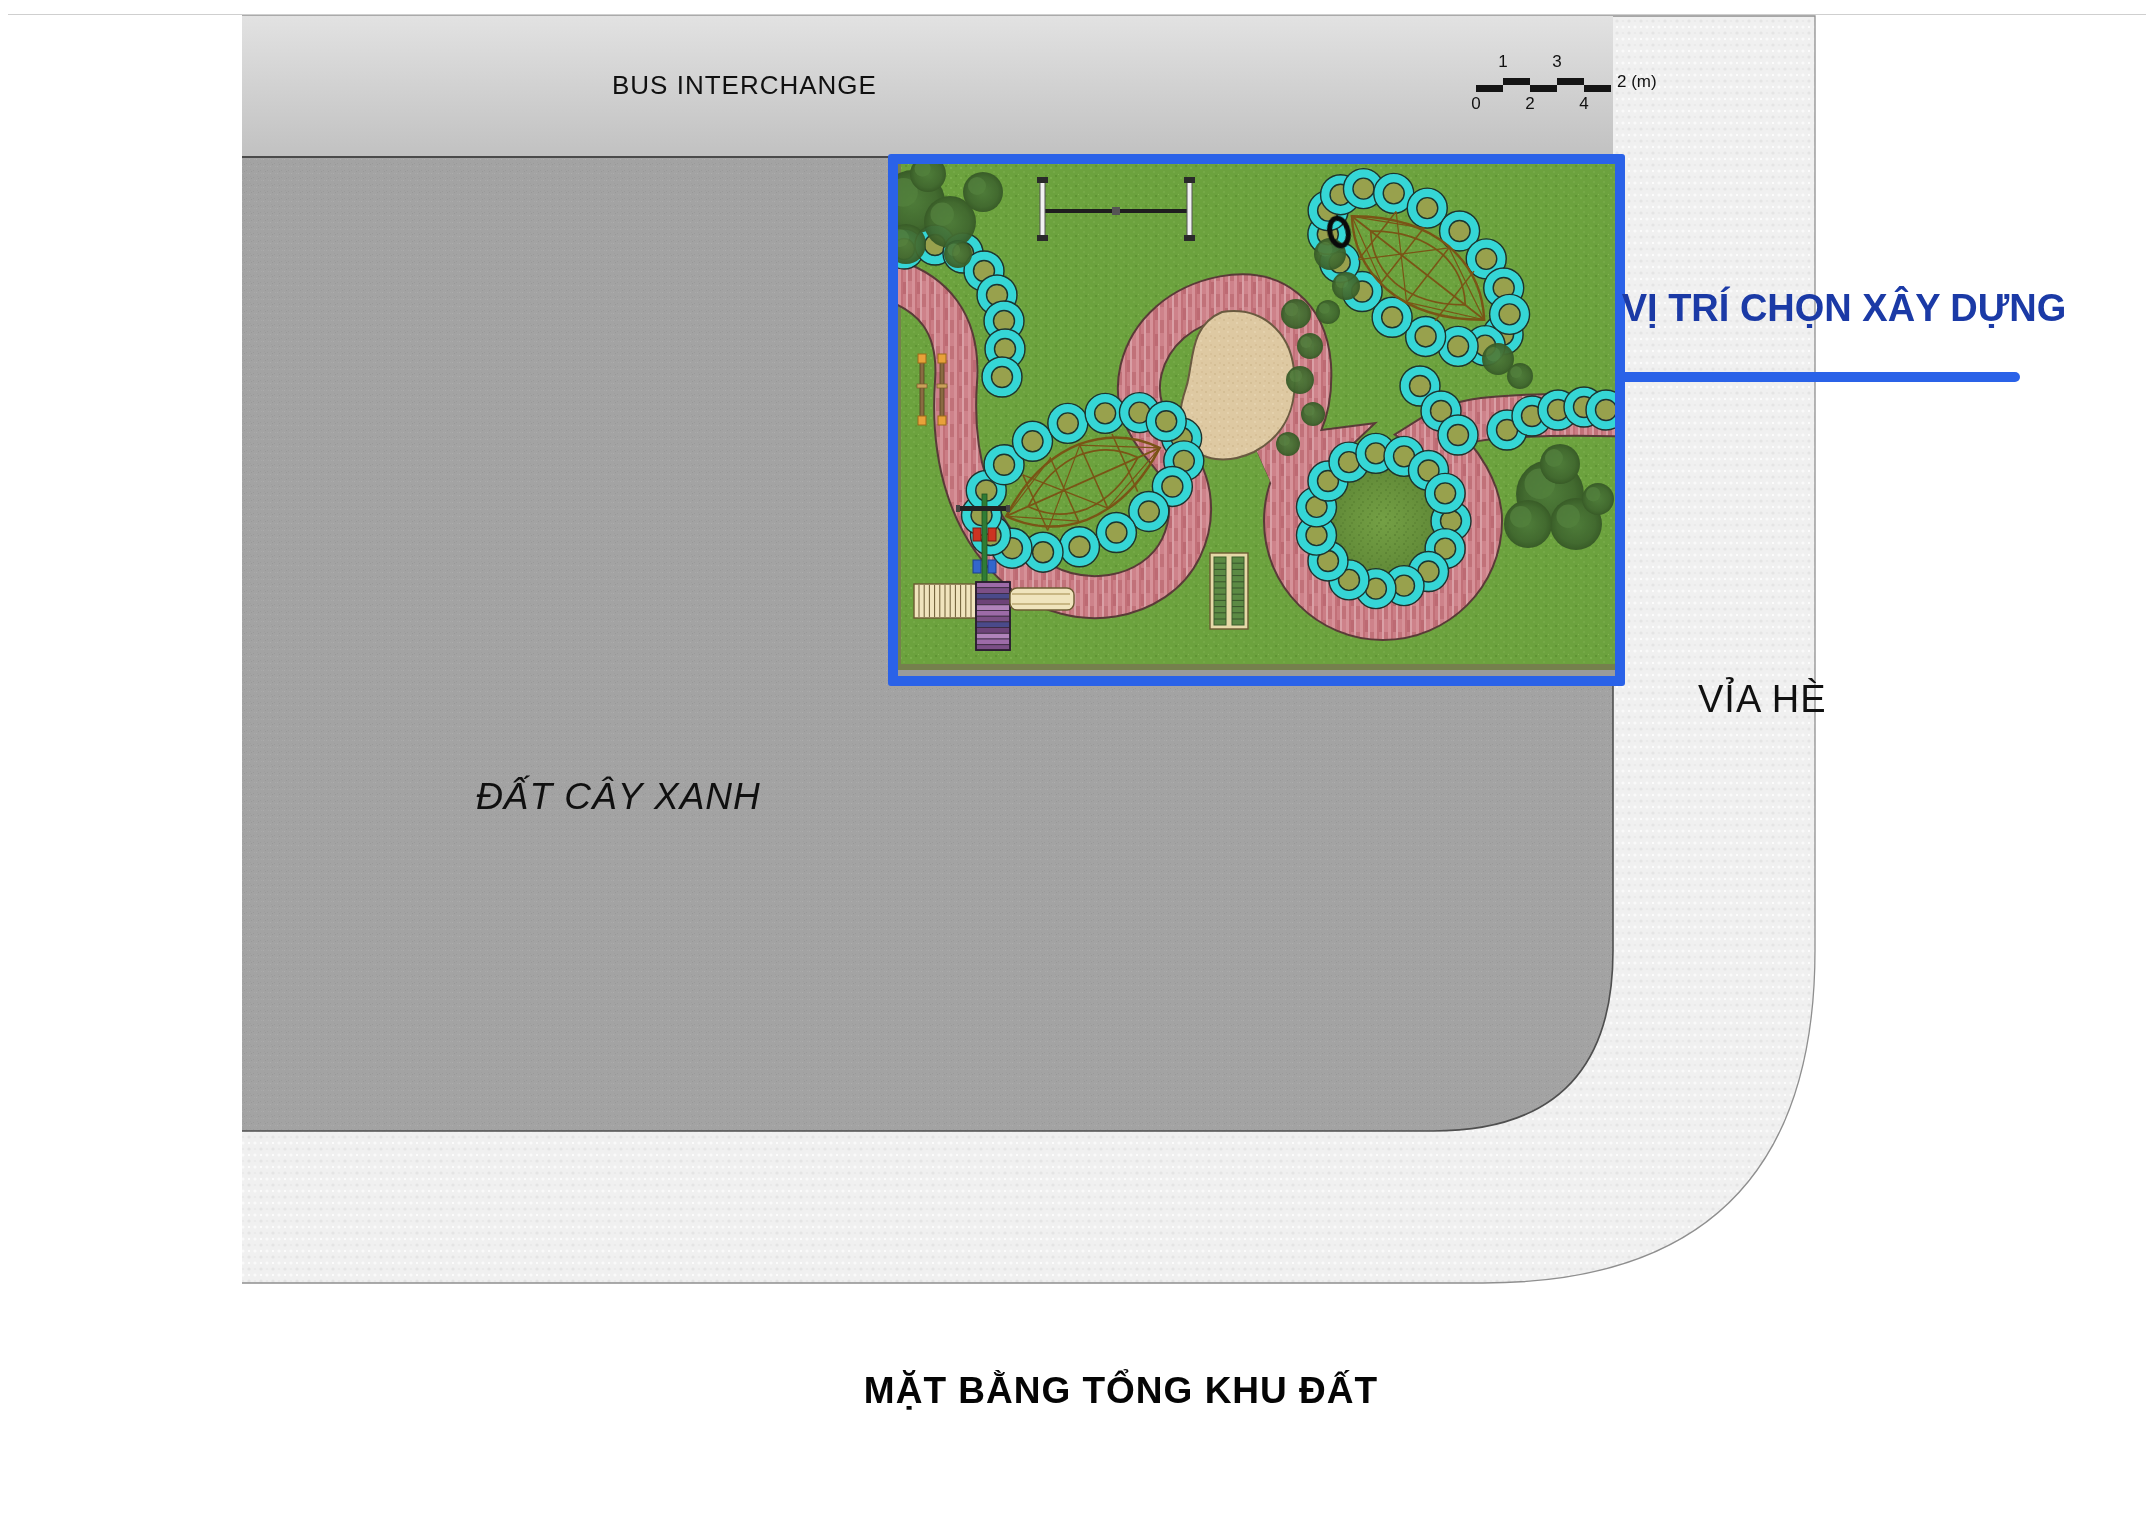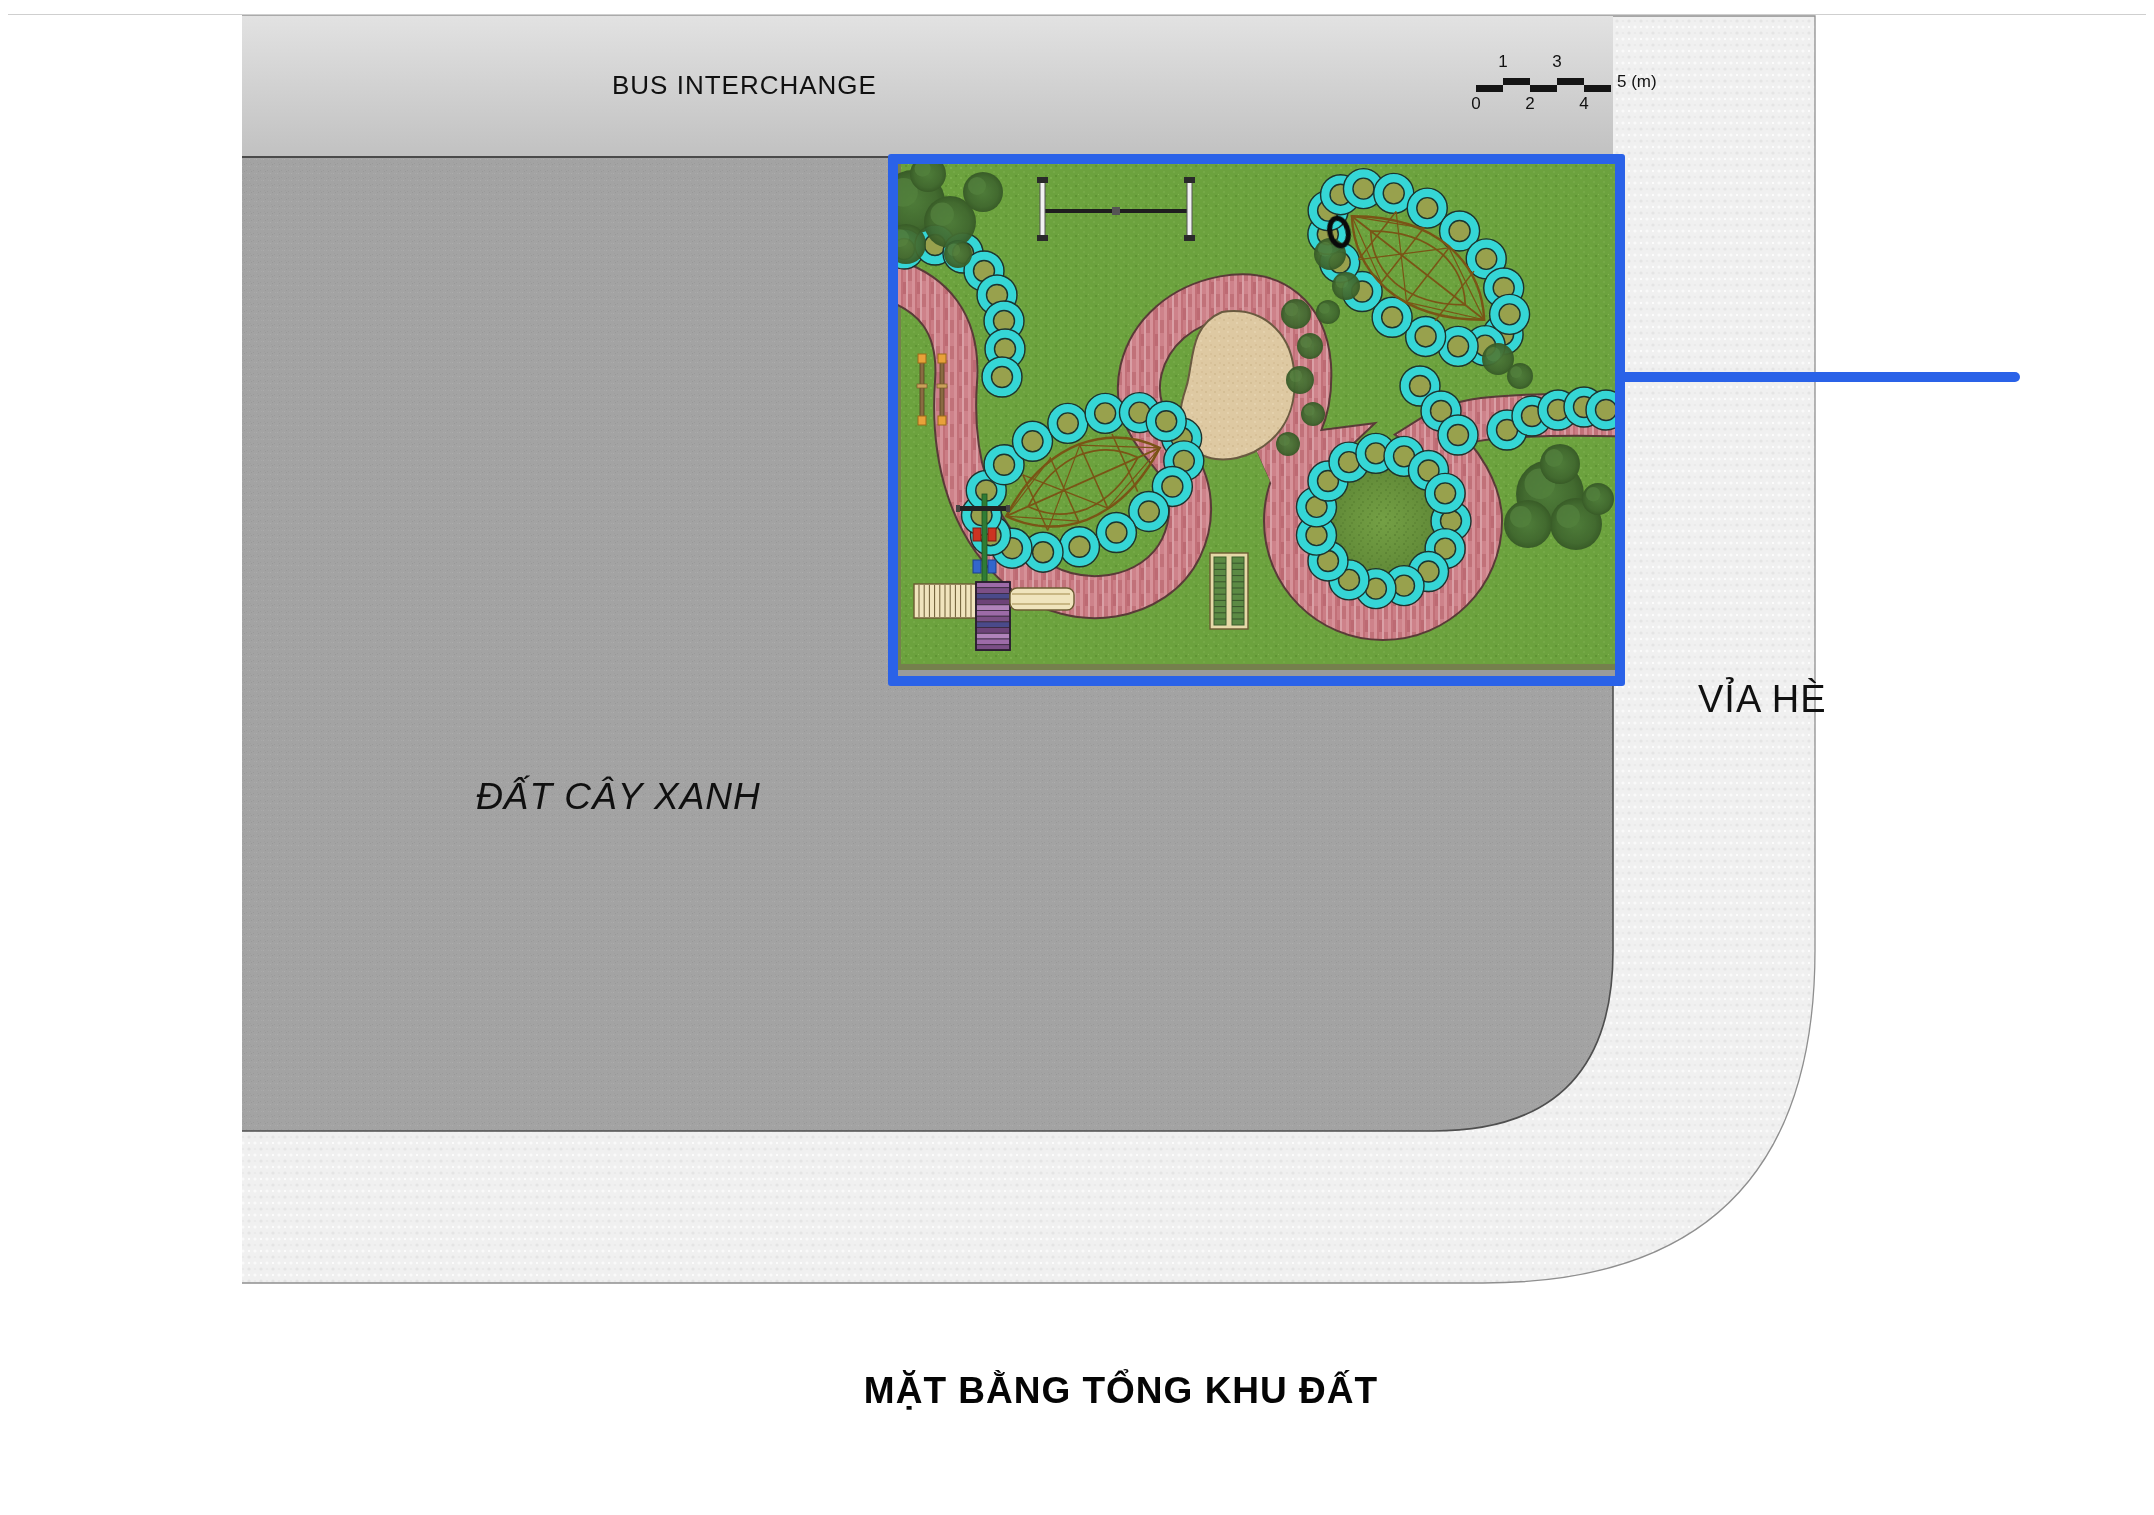--- a/index.html
+++ b/index.html
@@ -565,30 +565,31 @@
         </g>
   </g>
 </svg>
 </div>
 
 <div class="abs area-label bus-label">BUS INTERCHANGE</div>
 <div class="abs area-label green-label">ĐẤT CÂY XANH</div>
 <div class="abs area-label sidewalk-label">VỈA HÈ</div>
 
 <div class="abs callout-text">
+  <div>VỊ TRÍ CHỌN XÂY DỰNG</div>
 </div>
 <div class="abs leader-line"></div>
 
 <div class="abs scale-bar">
   <span class="lab" style="left:19px;top:0;">1</span>
   <span class="lab" style="left:73px;top:0;">3</span>
   <div class="seg" style="left:27px;top:26px;width:27px;"></div>
   <div class="seg" style="left:81px;top:26px;width:27px;"></div>
   <div class="seg" style="left:0;top:33px;width:27px;"></div>
   <div class="seg" style="left:54px;top:33px;width:27px;"></div>
   <div class="seg" style="left:108px;top:33px;width:27px;"></div>
   <span class="lab" style="left:-8px;top:42px;">0</span>
   <span class="lab" style="left:46px;top:42px;">2</span>
   <span class="lab" style="left:100px;top:42px;">4</span>
-  <span class="end-lab">5 (m)</span>
+  <span class="end-lab">2 (m)</span>
 </div>
 
 <div class="abs page-title">MẶT BẰNG TỔNG KHU ĐẤT</div>
 
 </body></html>

